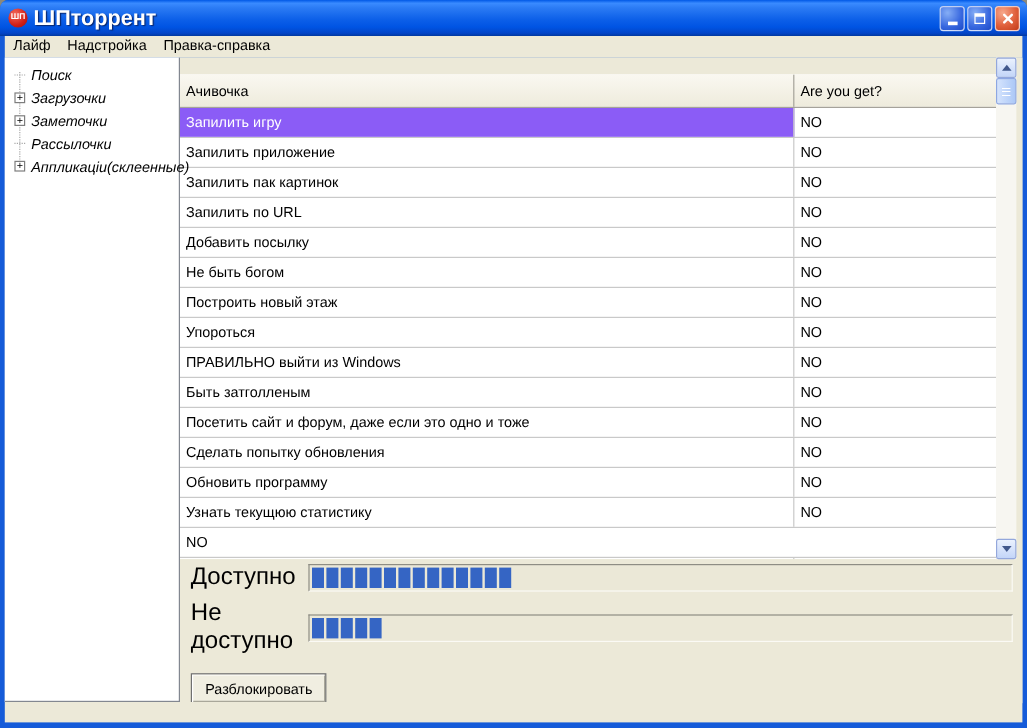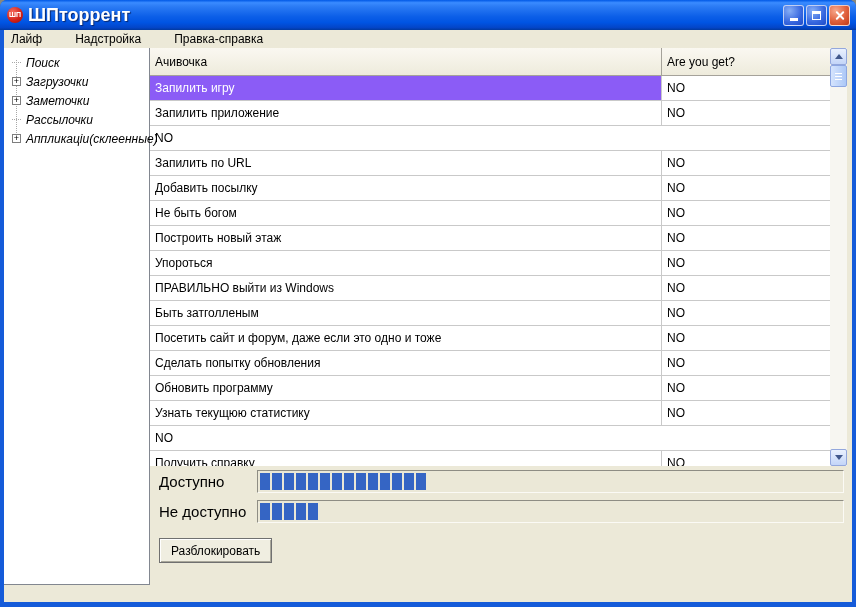--- a/index.html
+++ b/index.html
@@ -29,21 +29,21 @@
   .wbtn.red{background:radial-gradient(circle at 30% 25%,#F7A88C,#E0603C 55%,#C13A18);}
   .glyph-min{width:8px;height:3px;background:#fff;margin-top:9px;}
   .glyph-max{width:9px;height:9px;box-sizing:border-box;border:1px solid #fff;border-top-width:3px;}
   .glyph-close{width:11px;height:11px;position:relative;}
   .glyph-close::before,.glyph-close::after{
     content:"";position:absolute;left:5px;top:0;width:2px;height:11px;background:#fff;border-radius:1px;}
   .glyph-close::before{transform:rotate(45deg);}
   .glyph-close::after{transform:rotate(-45deg);}
 
   
-  .menubar{position:absolute;top:30px;left:4px;right:4px;height:18px;background:#ECE9D8;display:flex;align-items:center;gap:19px;}
+  .menubar{position:absolute;top:30px;left:4px;right:4px;height:18px;background:#ECE9D8;display:flex;}
   .menu-item{padding:1px 7px 2px 7px;cursor:default;}
 
   
   .content{position:absolute;top:48px;left:4px;right:4px;bottom:22px;display:flex;background:#ECE9D8;}
 
   
   .tree{width:146px;flex:0 0 auto;background:#fff;border-right:1px solid #828790;border-bottom:1px solid #828790;
         padding-top:5px;position:relative;box-sizing:border-box;}
   .tree::before{content:"";position:absolute;left:12px;top:12px;height:81px;border-left:1px dotted #A8A8A8;}
   .tree-item{display:flex;align-items:center;height:19px;padding-left:8px;position:relative;}
@@ -51,21 +51,21 @@
             margin-right:5px;flex:0 0 auto;position:relative;z-index:1;}
   .expander::before{content:"+";position:absolute;left:0;top:-1px;width:7px;font-size:9px;line-height:9px;text-align:center;}
   .tree-dash{width:9px;margin-right:5px;border-top:1px dotted #A8A8A8;flex:0 0 auto;}
   .tree-label{white-space:nowrap;font-style:italic;}
 
   
   .right{flex:1;display:flex;flex-direction:column;min-width:0;}
 
   
   .tablewrap{height:418px;flex:0 0 auto;display:flex;background:#ECE9D8;}
-  .grid{width:680px;flex:0 0 auto;overflow:hidden;background:#fff;}
+  .grid{width:680px;flex:0 0 auto;overflow:hidden;background:#fff;margin-top:14px;}
   .thead{height:28px;display:flex;box-sizing:border-box;
          background:linear-gradient(180deg,#FAF8F1,#EEEBDC);border-bottom:1px solid #A5A29A;}
   .th{display:flex;align-items:center;padding-left:5px;box-sizing:border-box;}
   .th.c1{width:512px;border-right:1px solid #A5A29A;}
   .th.c2{flex:1;}
   .tr{height:25px;display:flex;box-sizing:border-box;border-bottom:1px solid #C9C9C9;background:#fff;}
   .td{display:flex;align-items:center;padding-left:5px;box-sizing:border-box;overflow:hidden;white-space:nowrap;}
   .td.c1{width:512px;border-right:1px solid #C9C9C9;}
   .td.c2{flex:1;}
   .tr.selected .c1{background:#8b5cf6;color:#fff;}
@@ -90,21 +90,21 @@
           border-bottom:1px solid #FFFFFF;}
   .tab{height:18px;box-sizing:border-box;margin-right:2px;padding:2px 8px 0 8px;
        background:linear-gradient(180deg,#F7F5EC,#E9E6D4);
        border:1px solid #898C95;border-bottom:none;border-radius:3px 3px 0 0;white-space:nowrap;}
   .tab.active{height:21px;padding-top:3px;background:#F1EFE2;margin-bottom:-1px;z-index:2;position:relative;}
   .tab.active .tab-text{outline:1px dotted #6A685E;outline-offset:2px;}
 
   
   .tabpanel{flex:1;background:#ECE9D8;padding:4px 8px 0 9px;box-sizing:border-box;}
   .barrow{display:flex;align-items:center;margin-bottom:7px;}
-  .biglabel{flex:0 0 98px;font-size:15px;}
+  .biglabel{flex:0 0 98px;font-size:20px;}
   .pbar{flex:1;height:23px;box-sizing:border-box;padding:2px;display:flex;align-items:center;gap:2px;
         background:#EBE8D7;border:1px solid;border-color:#8E8D84 #FBFAF5 #FBFAF5 #8E8D84;}
   .block{width:10px;height:17px;background:#3565C4;flex:0 0 auto;}
   .xpbtn{margin-top:8px;height:25px;padding:0 11px;font-family:"Liberation Sans",sans-serif;font-size:12px;
          background:#F0EEE1;border:1px solid #707070;border-radius:0;
          box-shadow:inset 1px 1px 0 #FFFFFF, inset -1px -1px 0 #A9A79A;}
 
   
   .bottomstrip{position:absolute;left:4px;right:4px;bottom:5px;height:17px;background:#ECE9D8;}
 </style>
@@ -169,20 +169,21 @@
           <div id="tbody">
               <div class="tr selected">
                 <div class="td c1">Запилить игру</div>
                 <div class="td c2">NO</div>
               </div>
               <div class="tr">
                 <div class="td c1">Запилить приложение</div>
                 <div class="td c2">NO</div>
               </div>
               <div class="tr">
+                <div class="td c1">Запилить пак картинок</div>
                 <div class="td c2">NO</div>
               </div>
               <div class="tr">
                 <div class="td c1">Запилить по URL</div>
                 <div class="td c2">NO</div>
               </div>
               <div class="tr">
                 <div class="td c1">Добавить посылку</div>
                 <div class="td c2">NO</div>
               </div>

